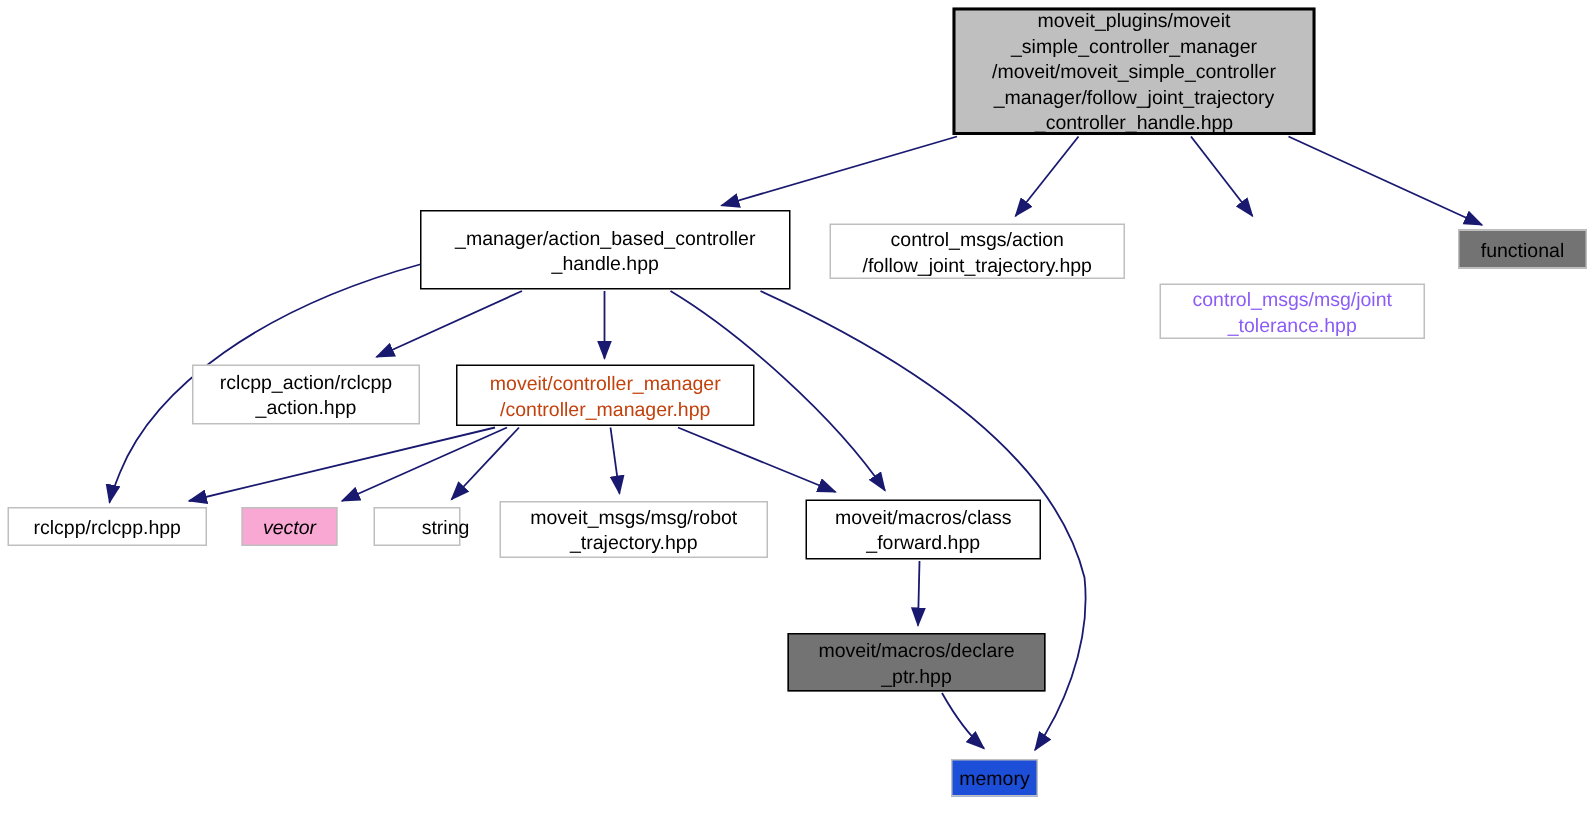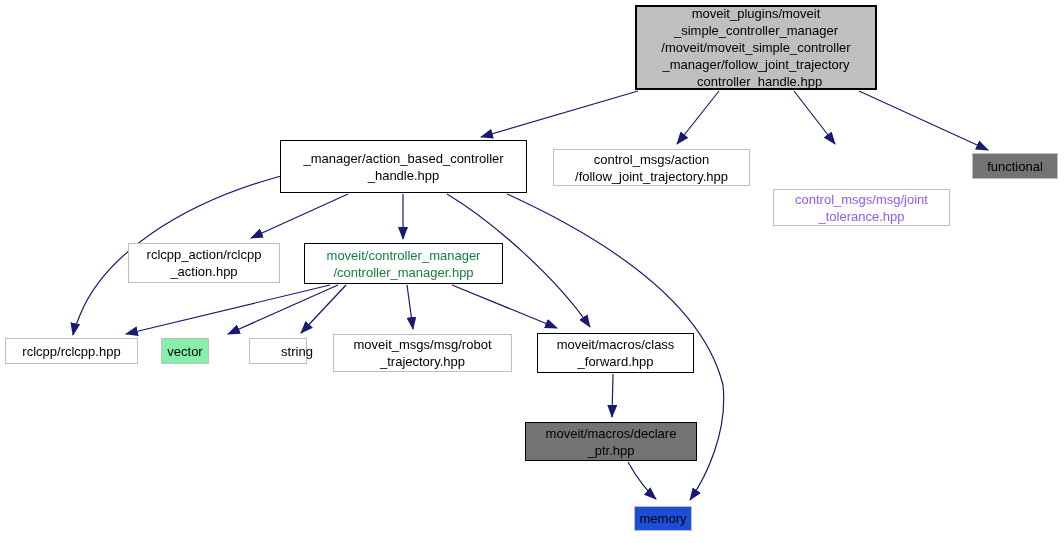--- a/index.html
+++ b/index.html
@@ -68,28 +68,28 @@
         <div class="line">control_msgs/msg/joint</div>
         <div class="line">_tolerance.hpp</div>
       </div>
       <div class="node external" style="left: 972px; top: 153px; width: 86px; height: 26px; background: #737373; border-color: rgb(191, 191, 191); color: rgb(0, 0, 0);">
         <div class="line">functional</div>
       </div>
       <div class="node external" style="left: 128px; top: 243px; width: 152px; height: 40px; background: rgb(255, 255, 255); border-color: rgb(191, 191, 191); color: rgb(0, 0, 0);">
         <div class="line">rclcpp_action/rclcpp</div>
         <div class="line">_action.hpp</div>
       </div>
-      <div class="node internal" style="left: 304px; top: 243px; width: 199px; height: 41px; background: rgb(255, 255, 255); border-color: rgb(0, 0, 0); color: #15803d;">
+      <div class="node internal" style="left: 304px; top: 243px; width: 199px; height: 41px; background: rgb(255, 255, 255); border-color: rgb(0, 0, 0); color: #c2410c;">
         <div class="line">moveit/controller_manager</div>
         <div class="line">/controller_manager.hpp</div>
       </div>
       <div class="node external" style="left: 5px; top: 338px; width: 133px; height: 26px; background: rgb(255, 255, 255); border-color: rgb(191, 191, 191); color: rgb(0, 0, 0);">
         <div class="line">rclcpp/rclcpp.hpp</div>
       </div>
-      <div class="node external" style="left: 161px; top: 338px; width: 48px; height: 26px; background: #86efac; border-color: rgb(191, 191, 191); color: rgb(0, 0, 0);">
+      <div class="node external" style="left: 161px; top: 338px; width: 64px; height: 26px; background: #f9a8d4; border-color: rgb(191, 191, 191); color: rgb(0, 0, 0); font-style: italic;">
         <div class="line">vector</div>
       </div>
       <div class="node external" style="left: 249px; top: 338px; width: 58px; height: 26px; background: rgb(255, 255, 255); border-color: rgb(191, 191, 191); color: rgb(0, 0, 0); padding-left: 38px;">
         <div class="line">string</div>
       </div>
       <div class="node external" style="left: 333px; top: 334px; width: 179px; height: 38px; background: rgb(255, 255, 255); border-color: rgb(191, 191, 191); color: rgb(0, 0, 0);">
         <div class="line">moveit_msgs/msg/robot</div>
         <div class="line">_trajectory.hpp</div>
       </div>
       <div class="node internal" style="left: 537px; top: 333px; width: 157px; height: 40px; background: rgb(255, 255, 255); border-color: rgb(0, 0, 0); color: rgb(0, 0, 0);">

